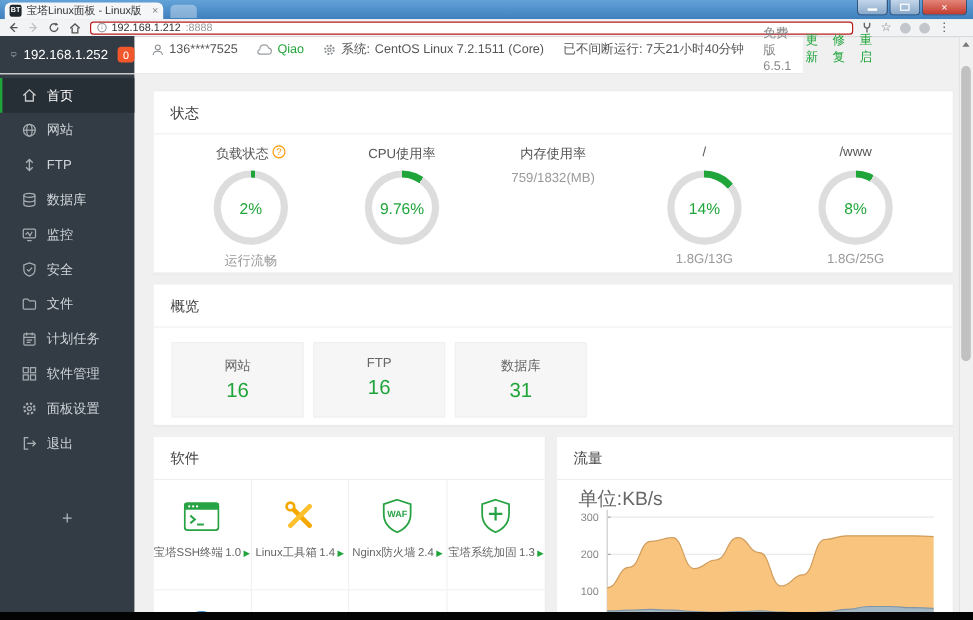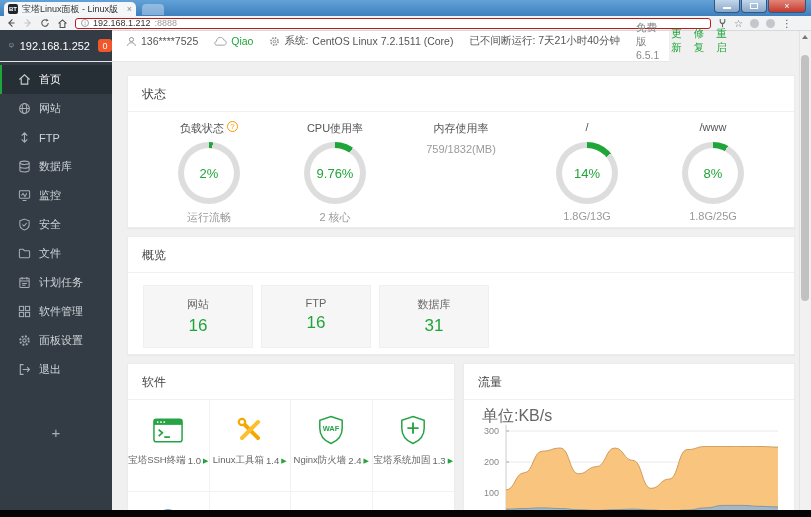--- a/index.html
+++ b/index.html
@@ -308,21 +308,20 @@
       </div>
       <div class="gauge">
         <div class="gauge-title">
             <span>CPU使用率</span>
           </div>
         <div class="ring" style="background: conic-gradient(rgb(32, 165, 58) 9.76%, rgb(221, 221, 221) 0deg);">
             <div class="ring-inner">
               <span class="pct">9.76%</span>
             </div>
           </div>
-        <div class="gauge-sub">2 核心</div>
       </div>
       <div class="gauge">
         <div class="gauge-title">
             <span>内存使用率</span>
           </div>
         <div class="gauge-sub">759/1832(MB)</div>
       </div>
       <div class="gauge">
         <div class="gauge-title">
             <span>/</span>

